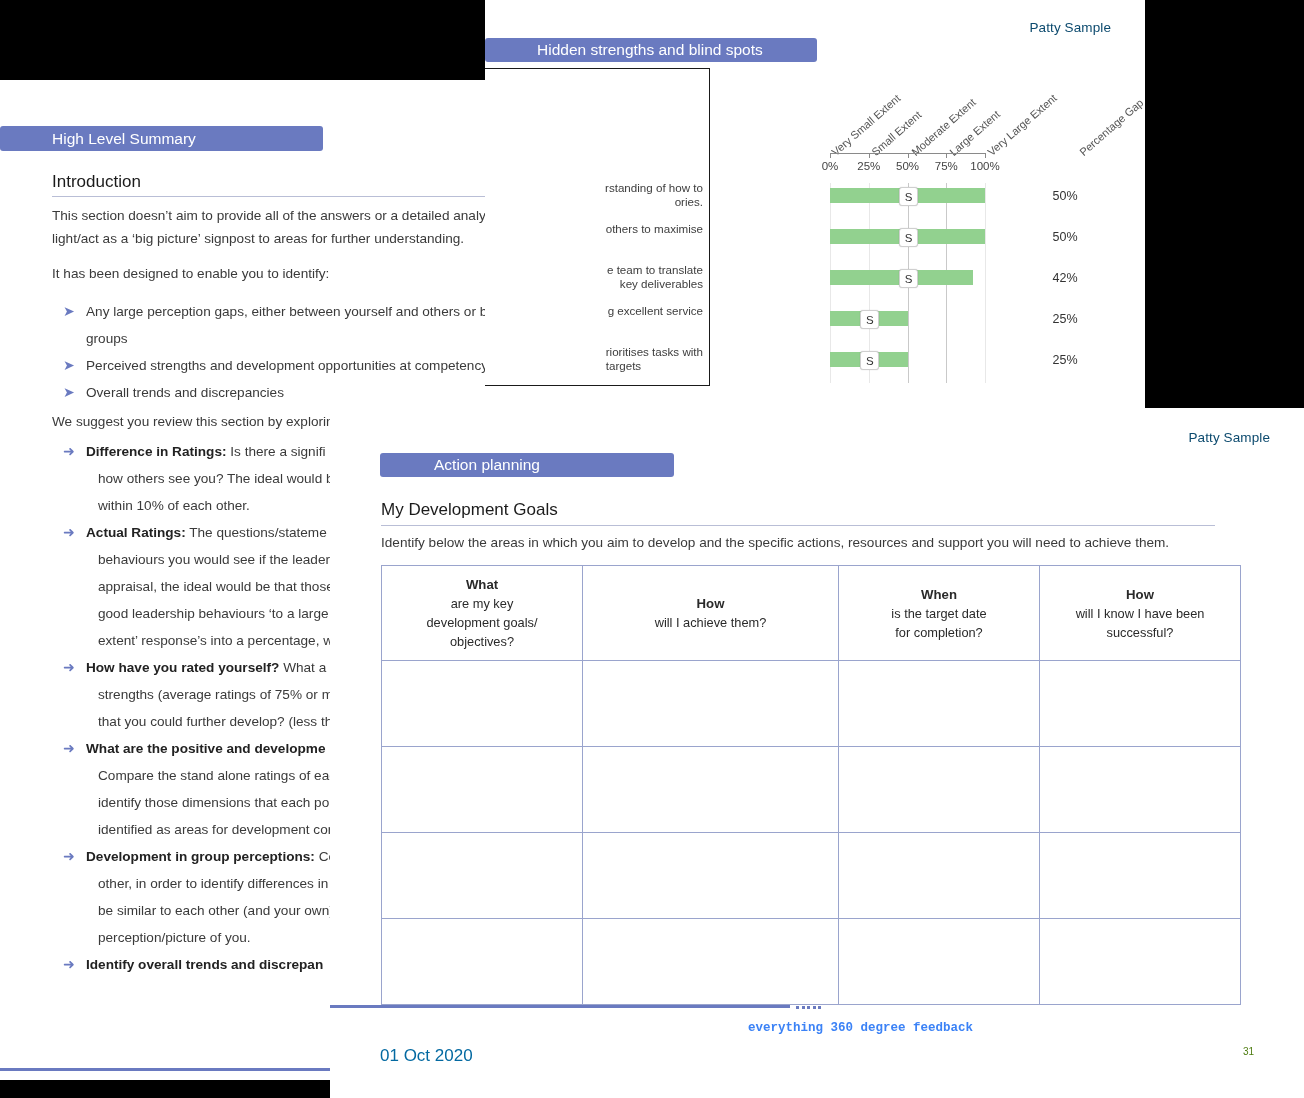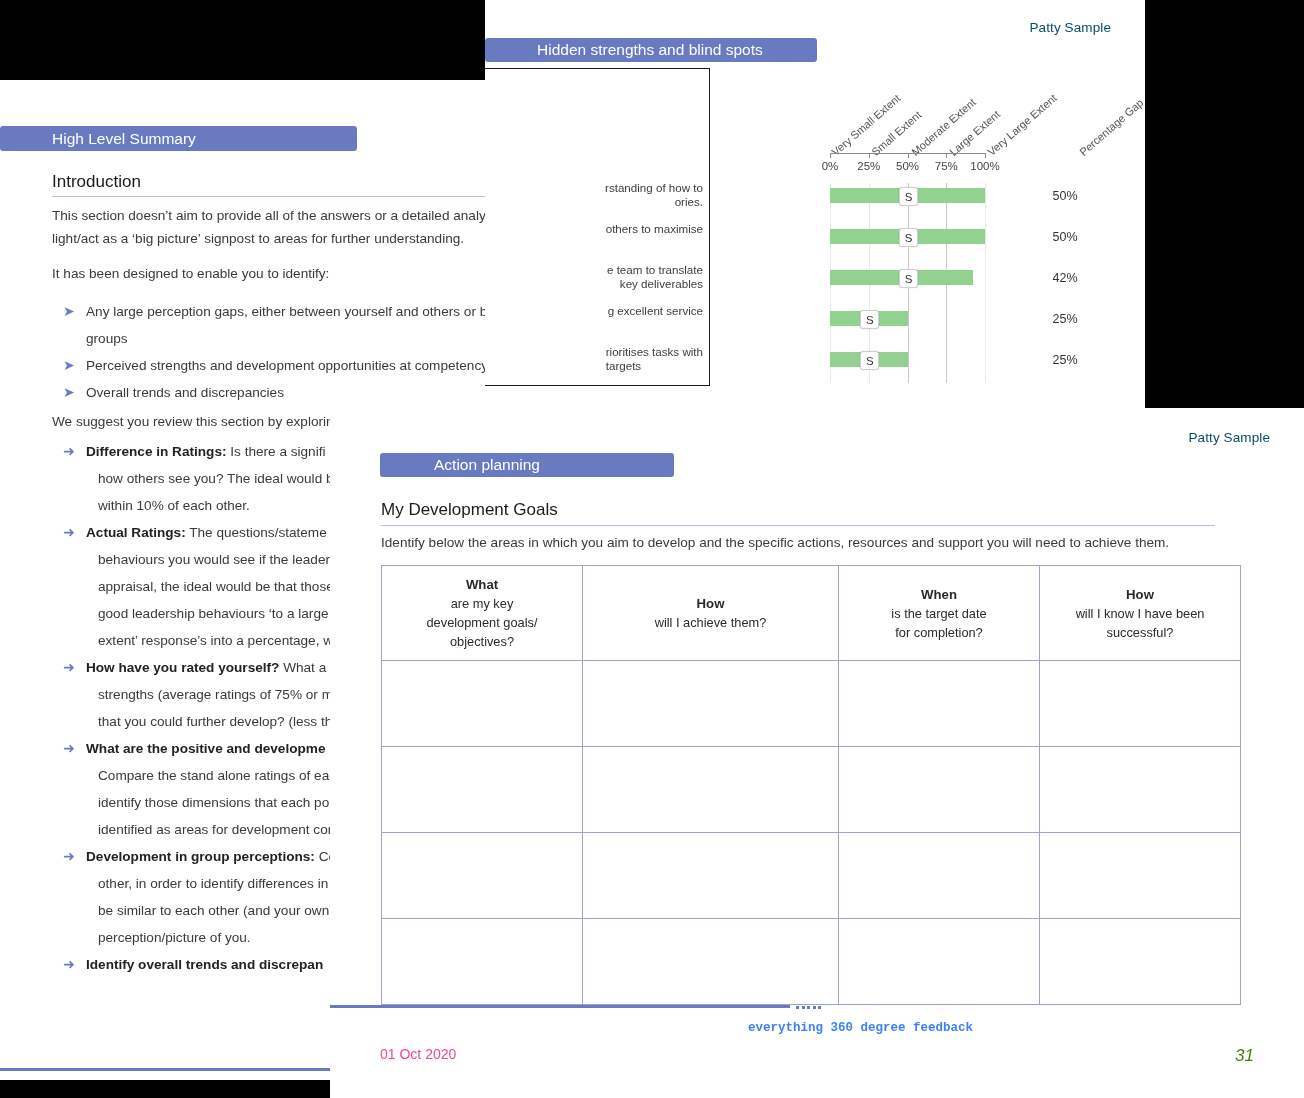--- a/index.html
+++ b/index.html
@@ -43,21 +43,21 @@
     font-size:15.5px;
     border-radius:3px;
     display:flex;
     align-items:center;
     box-sizing:border-box;
   }
 
   
   #page-summary .patty{ top:20px; }
   #page-summary .titlebar{
-    left:0px; top:46px; width:357px; height:25px;
+    left:0px; top:46px; width:323px; height:25px;
     padding-left:52px;
   }
   .sec-head{
     position:absolute;
     left:52px;
     font-size:17px;
     color:#1b1b1b;
   }
   .sec-rule{
     position:absolute;
@@ -88,29 +88,28 @@
     position:absolute;left:11px;top:1px;
     color:#6a7ac0;font-size:14px;line-height:25px;
   }
   .footline{
     position:absolute;
     height:2.5px;
     background:#6a7ac0;
   }
   .footdate{
     position:absolute;
-    font-size:14px;
-    color:#ec4899;
+    font-size:17px;
+    color:#0369a1;
     text-align:center;
   }
   .pagenum{
     position:absolute;
-    font-size:17px;
+    font-size:10px;
     color:#4d7c0f;
-    font-style:italic;
   }
   
   .logo{ position:absolute; }
   .logo .lmain{
     font-family:"DejaVu Sans", sans-serif;
     font-weight:bold;
     color:#6a7ac0;
     letter-spacing:-1px;
   }
   .logo .lsub{

